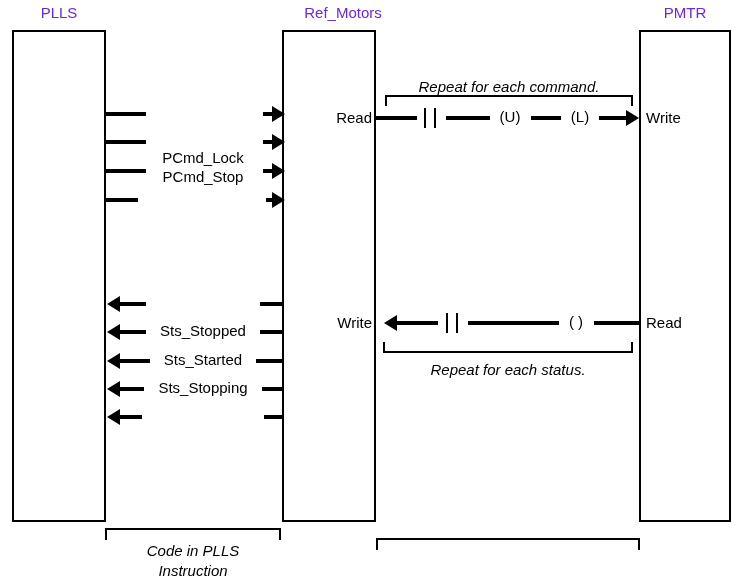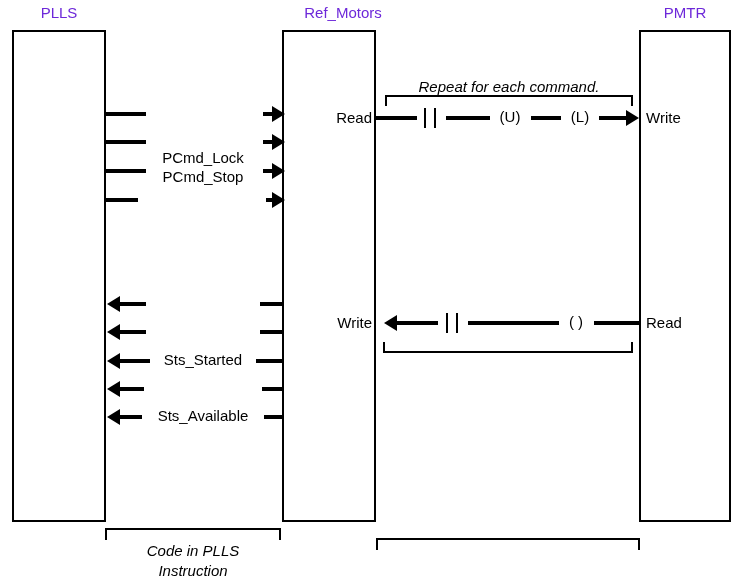--- a/index.html
+++ b/index.html
@@ -131,34 +131,35 @@
   <div class="seg" style="left:106px; top:198px; width:32px;"></div>
   <div class="seg" style="left:266px; top:198px; width:9px;"></div>
   <div class="arrow-right" style="left:272px; top:192px;"></div>
 
   <div class="arrow-left" style="left:107px; top:296px;"></div>
   <div class="seg" style="left:119px; top:302px; width:27px;"></div>
   <div class="seg" style="left:260px; top:302px; width:22px;"></div>
 
   <div class="arrow-left" style="left:107px; top:324px;"></div>
   <div class="seg" style="left:119px; top:330px; width:27px;"></div>
+  <div class="lbl lbl-center" style="left:146px; top:323px; width:114px;">Sts_Stopped</div>
   <div class="seg" style="left:260px; top:330px; width:22px;"></div>
 
   <div class="arrow-left" style="left:107px; top:353px;"></div>
   <div class="seg" style="left:119px; top:359px; width:31px;"></div>
   <div class="lbl lbl-center" style="left:150px; top:352px; width:106px;">Sts_Started</div>
   <div class="seg" style="left:256px; top:359px; width:26px;"></div>
 
   <div class="arrow-left" style="left:107px; top:381px;"></div>
   <div class="seg" style="left:119px; top:387px; width:25px;"></div>
+  <div class="lbl lbl-center" style="left:144px; top:380px; width:118px;">Sts_Stopping</div>
   <div class="seg" style="left:262px; top:387px; width:20px;"></div>
 
   <div class="arrow-left" style="left:107px; top:409px;"></div>
   <div class="seg" style="left:119px; top:415px; width:23px;"></div>
-  <div class="lbl lbl-center" style="left:142px; top:408px; width:122px;">Sts_Available</div>
   <div class="seg" style="left:264px; top:415px; width:18px;"></div>
 
   <div class="lbl lbl-right" style="left:296px; top:110px; width:76px;">Read</div>
   <div class="lbl lbl-right" style="left:296px; top:315px; width:76px;">Write</div>
 
   <div class="lbl" style="left:646px; top:110px; width:80px;">Write</div>
   <div class="lbl" style="left:646px; top:315px; width:80px;">Read</div>
 
   <div class="lbl lbl-center italic" style="left:385px; top:79px; width:248px;text-align:center;">Repeat for each command.</div>
 
@@ -185,20 +186,21 @@
   <div class="tick" style="left:446px; top:313px; height:20px;"></div>
   <div class="tick" style="left:456px; top:313px; height:20px;"></div>
   <div class="lbl" style="left:441px; top:313px; width:0; height:0; overflow:hidden;">| |</div>
 
   <div class="seg" style="left:468px; top:321px; width:91px;"></div>
   <div class="lbl lbl-center" style="left:559px; top:314px; width:34px;">( )</div>
 
   <div class="seg" style="left:594px; top:321px; width:45px;"></div>
 
   <div class="bracket-up" style="left:383px; top:342px; width:250px; height:11px;"></div>
+  <div class="lbl lbl-center italic" style="left:383px; top:362px; width:250px;">Repeat for each status.</div>
 
   <div class="bracket-down" style="left:105px; top:528px; width:176px; height:12px;"></div>
   <div class="lbl lbl-center italic" style="left:95px; top:563px; width:196px;">Instruction</div>
   <div class="lbl lbl-center italic" style="left:95px; top:543px; width:196px;">Code in PLLS</div>
 
   <div class="bracket-down" style="left:376px; top:538px; width:264px; height:12px;"></div>
 
 </div>
 
 </body></html>

